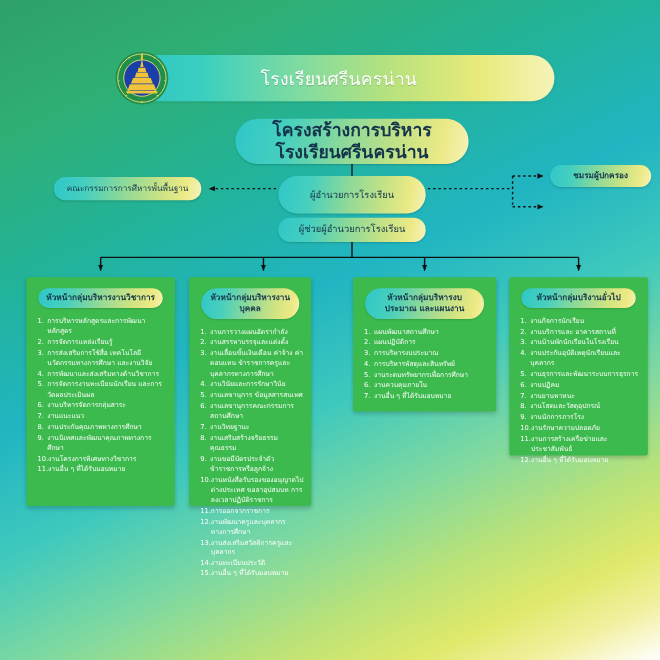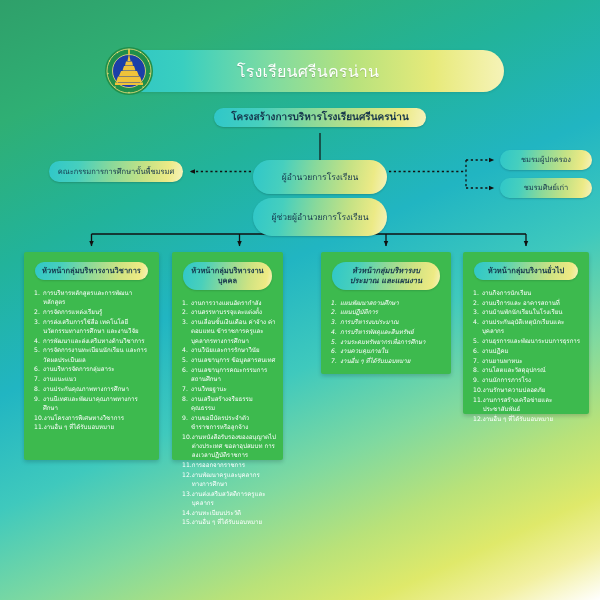--- a/index.html
+++ b/index.html
@@ -79,59 +79,60 @@
     text-align: center;
     box-shadow: 0 1px 2px rgba(0,0,0,0.18);
     color: #14344b;
     font-size: 8.5px;
     line-height: 1.25;
     padding: 0 6px;
     box-sizing: border-box;
   }
 
   #node-structure {
-    left: 214px; top: 108px; width: 212px; height: 19px;
-    font-size: 10px;
+    left: 214px; top: 108px; width: 212px; height: 41px;
+    font-size: 16px;
     font-weight: bold;
   }
   #node-director {
     left: 253px; top: 160px; width: 134px; height: 34px;
     font-size: 8.5px;
     font-family: Liberation Serif, serif;
   }
   #node-deputy {
-    left: 253px; top: 198px; width: 134px; height: 38px;
+    left: 253px; top: 198px; width: 134px; height: 22px;
     font-size: 8.5px;
     text-align: center;
   }
   #node-basic-edu {
     left: 49px; top: 161px; width: 134px; height: 21px;
     font-size: 7.5px;
   }
   #node-parents {
     left: 500px; top: 150px; width: 92px; height: 20px;
     font-size: 7.5px;
+    font-weight: bold;
   }
   #node-alumni {
     left: 500px; top: 178px; width: 92px; height: 20px;
     font-size: 7.5px;
   }
 
   
   .col {
     position: absolute;
     background: #3dba4e;
     border-radius: 2px;
     box-shadow: 0 2px 4px rgba(0,0,0,0.18);
     padding: 8px 7px 10px 7px;
     box-sizing: border-box;
   }
   #col-1 { left: 24px;  top: 252px; width: 135px; height: 208px; }
   #col-2 { left: 172px; top: 252px; width: 111px; height: 208px; }
-  #col-3 { left: 321px; top: 252px; width: 130px; height: 122px; font-style: italic; }
+  #col-3 { left: 321px; top: 252px; width: 130px; height: 122px; }
   #col-4 { left: 463px; top: 252px; width: 126px; height: 162px; }
 
   .col-head {
     border-radius: 999px;
     background: linear-gradient(100deg,
         #2fc7c9 0%, #4ad0bb 24%, #93da96 50%,
         #cfe382 74%, #eeea84 92%, #f6f2bd 100%);
     color: #14344b;
     font-size: 7.5px;
     font-weight: bold;
@@ -240,25 +241,24 @@
       <circle cx="50" cy="93" r="1.3"></circle>
     </g>
   </svg>
 
   <div class="pill" id="node-structure">โครงสร้างการบริหารโรงเรียนศรีนครน่าน</div>
 
   <div class="pill" id="node-director">ผู้อำนวยการโรงเรียน</div>
 
   <div class="pill" id="node-deputy">ผู้ช่วยผู้อำนวยการโรงเรียน</div>
 
-  <div class="pill" id="node-basic-edu">คณะกรรมการการศึกษาขั้นพื้ชมรมศ</div>
+  <div class="pill" id="node-basic-edu">คณะกรรมการการศึหารพั้นพื้นฐาน</div>
 
   <div class="pill" id="node-parents">ชมรมผู้ปกครอง</div>
 
-  <div class="pill" id="node-alumni">ชมรมศิษย์เก่า</div>
 
   <div class="col" id="col-1">
     <div class="col-head">หัวหน้ากลุ่มบริหารงานวิชาการ</div>
     <ul class="col-list">
         <li>
           <span class="num">1.</span>
           <span class="txt">การบริหารหลักสูตรและการพัฒนาหลักสูตร</span>
         </li>
         <li>
           <span class="num">2.</span>

